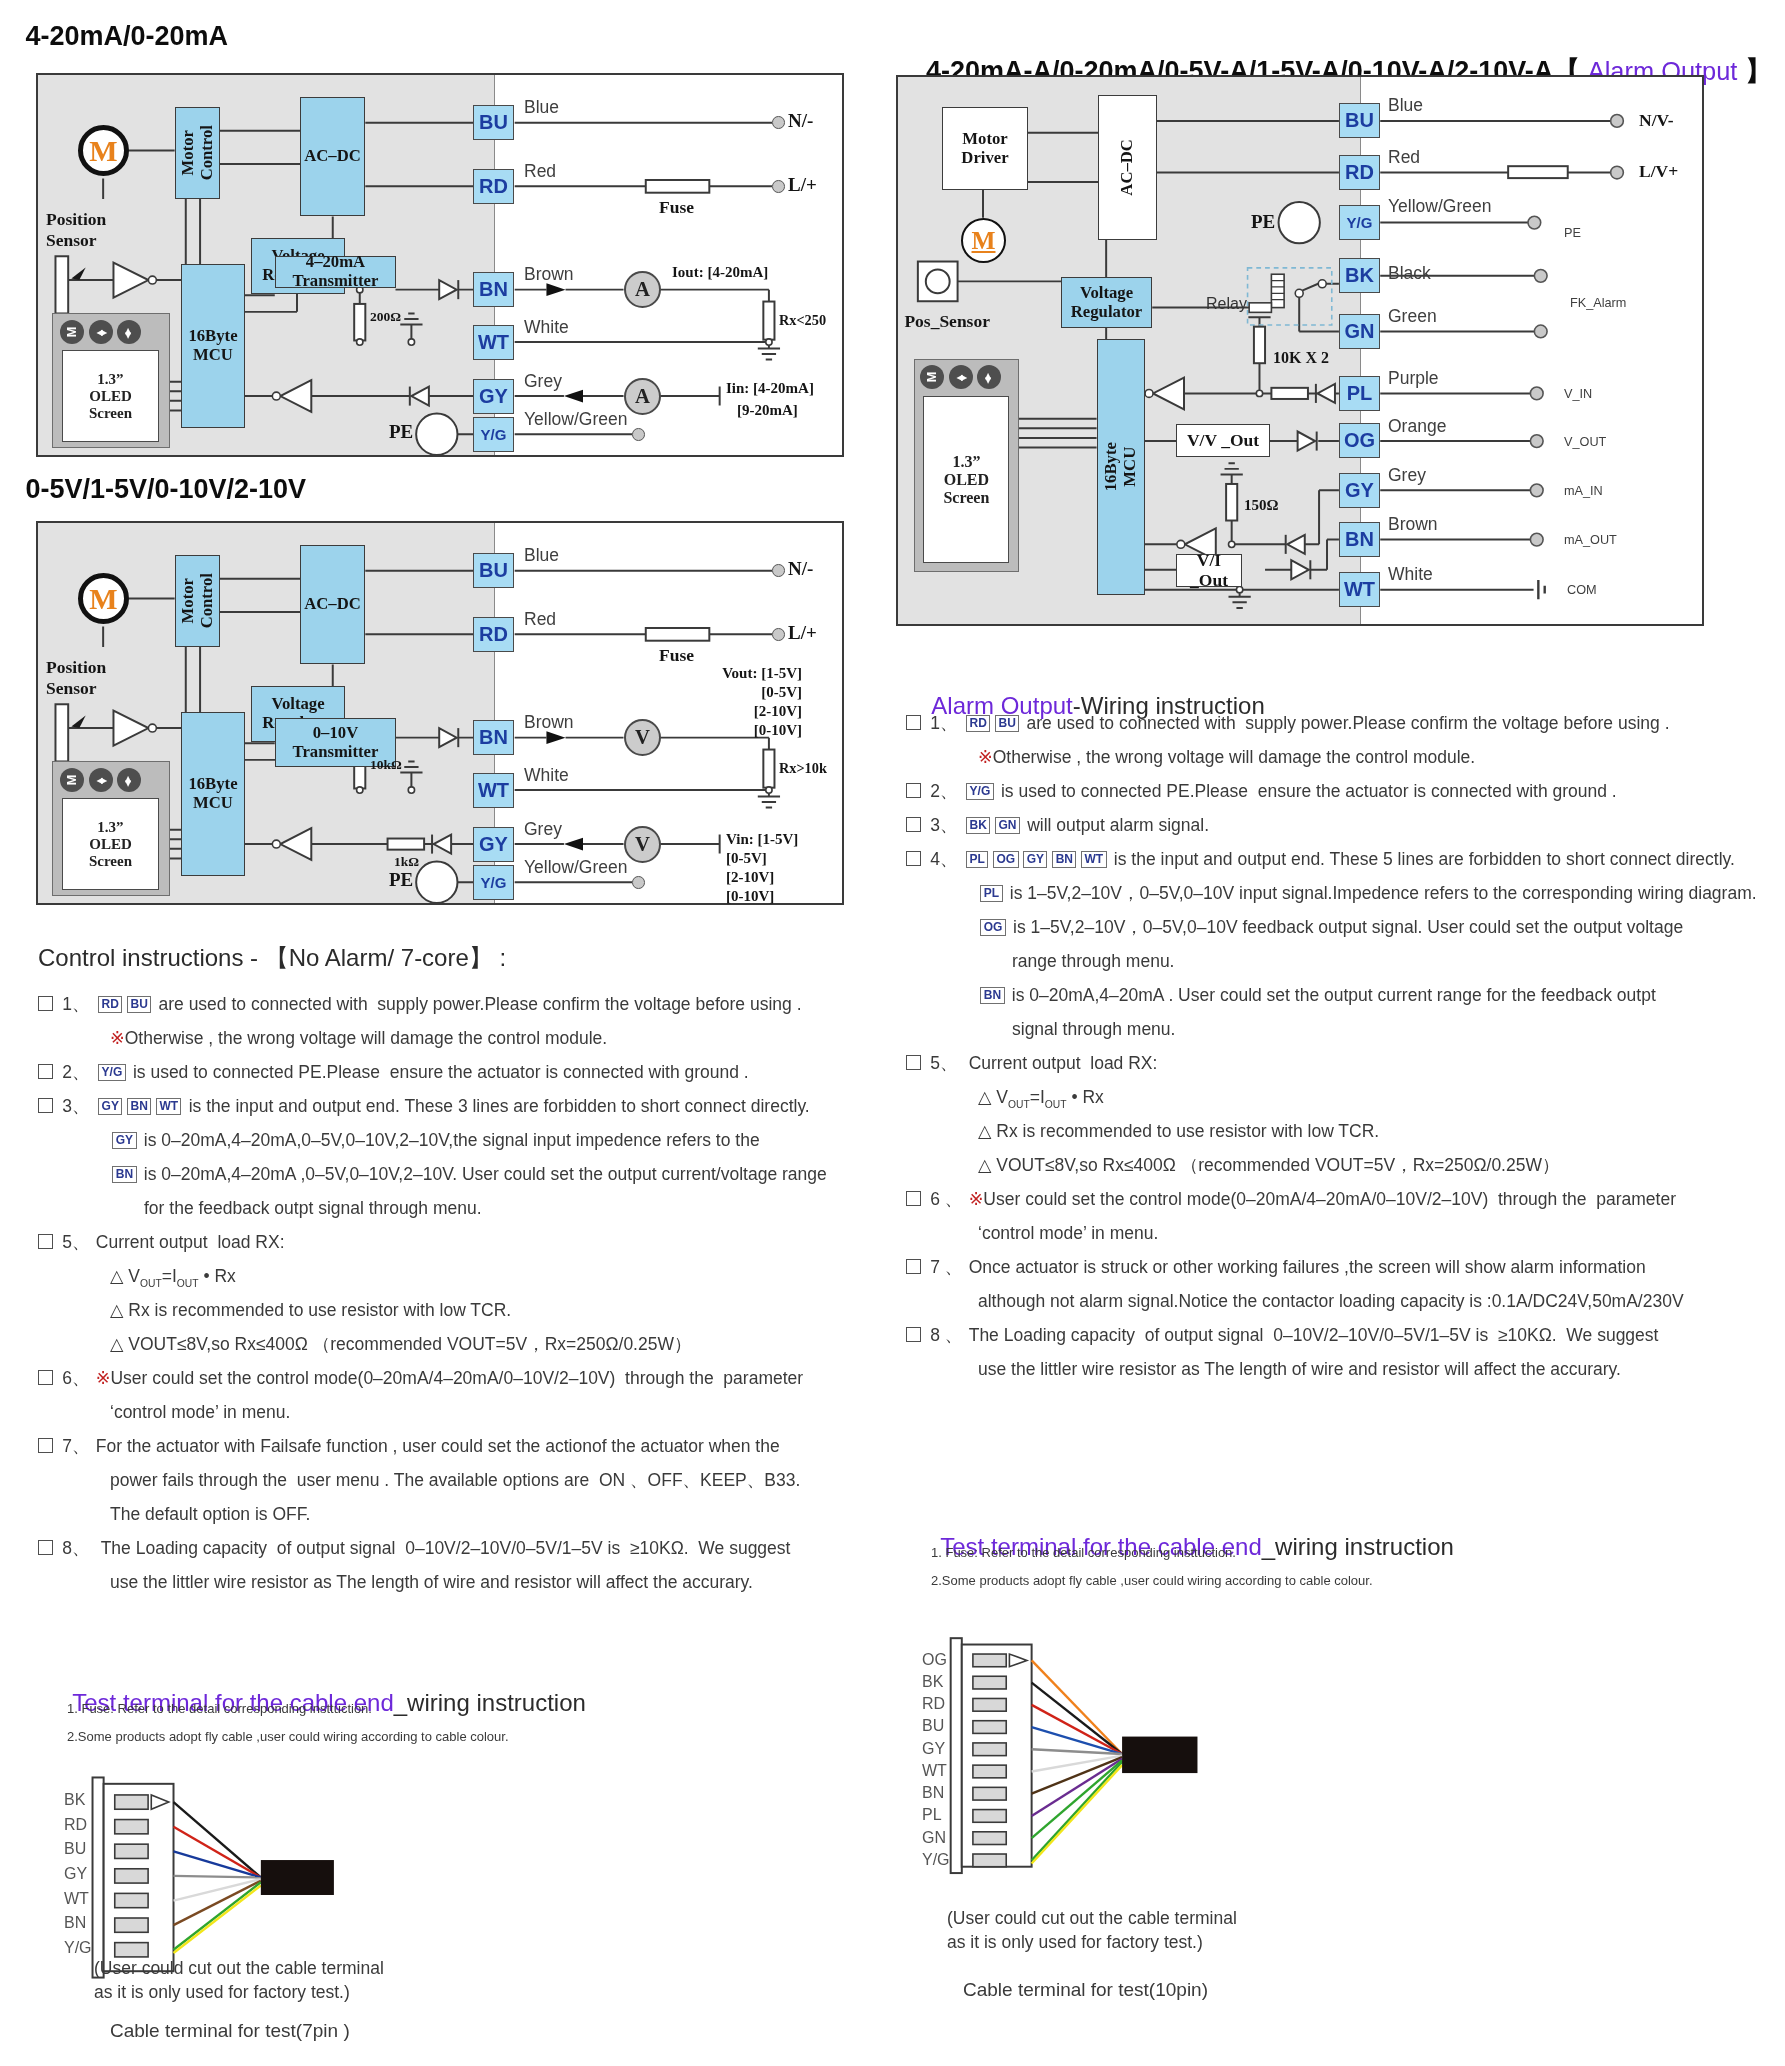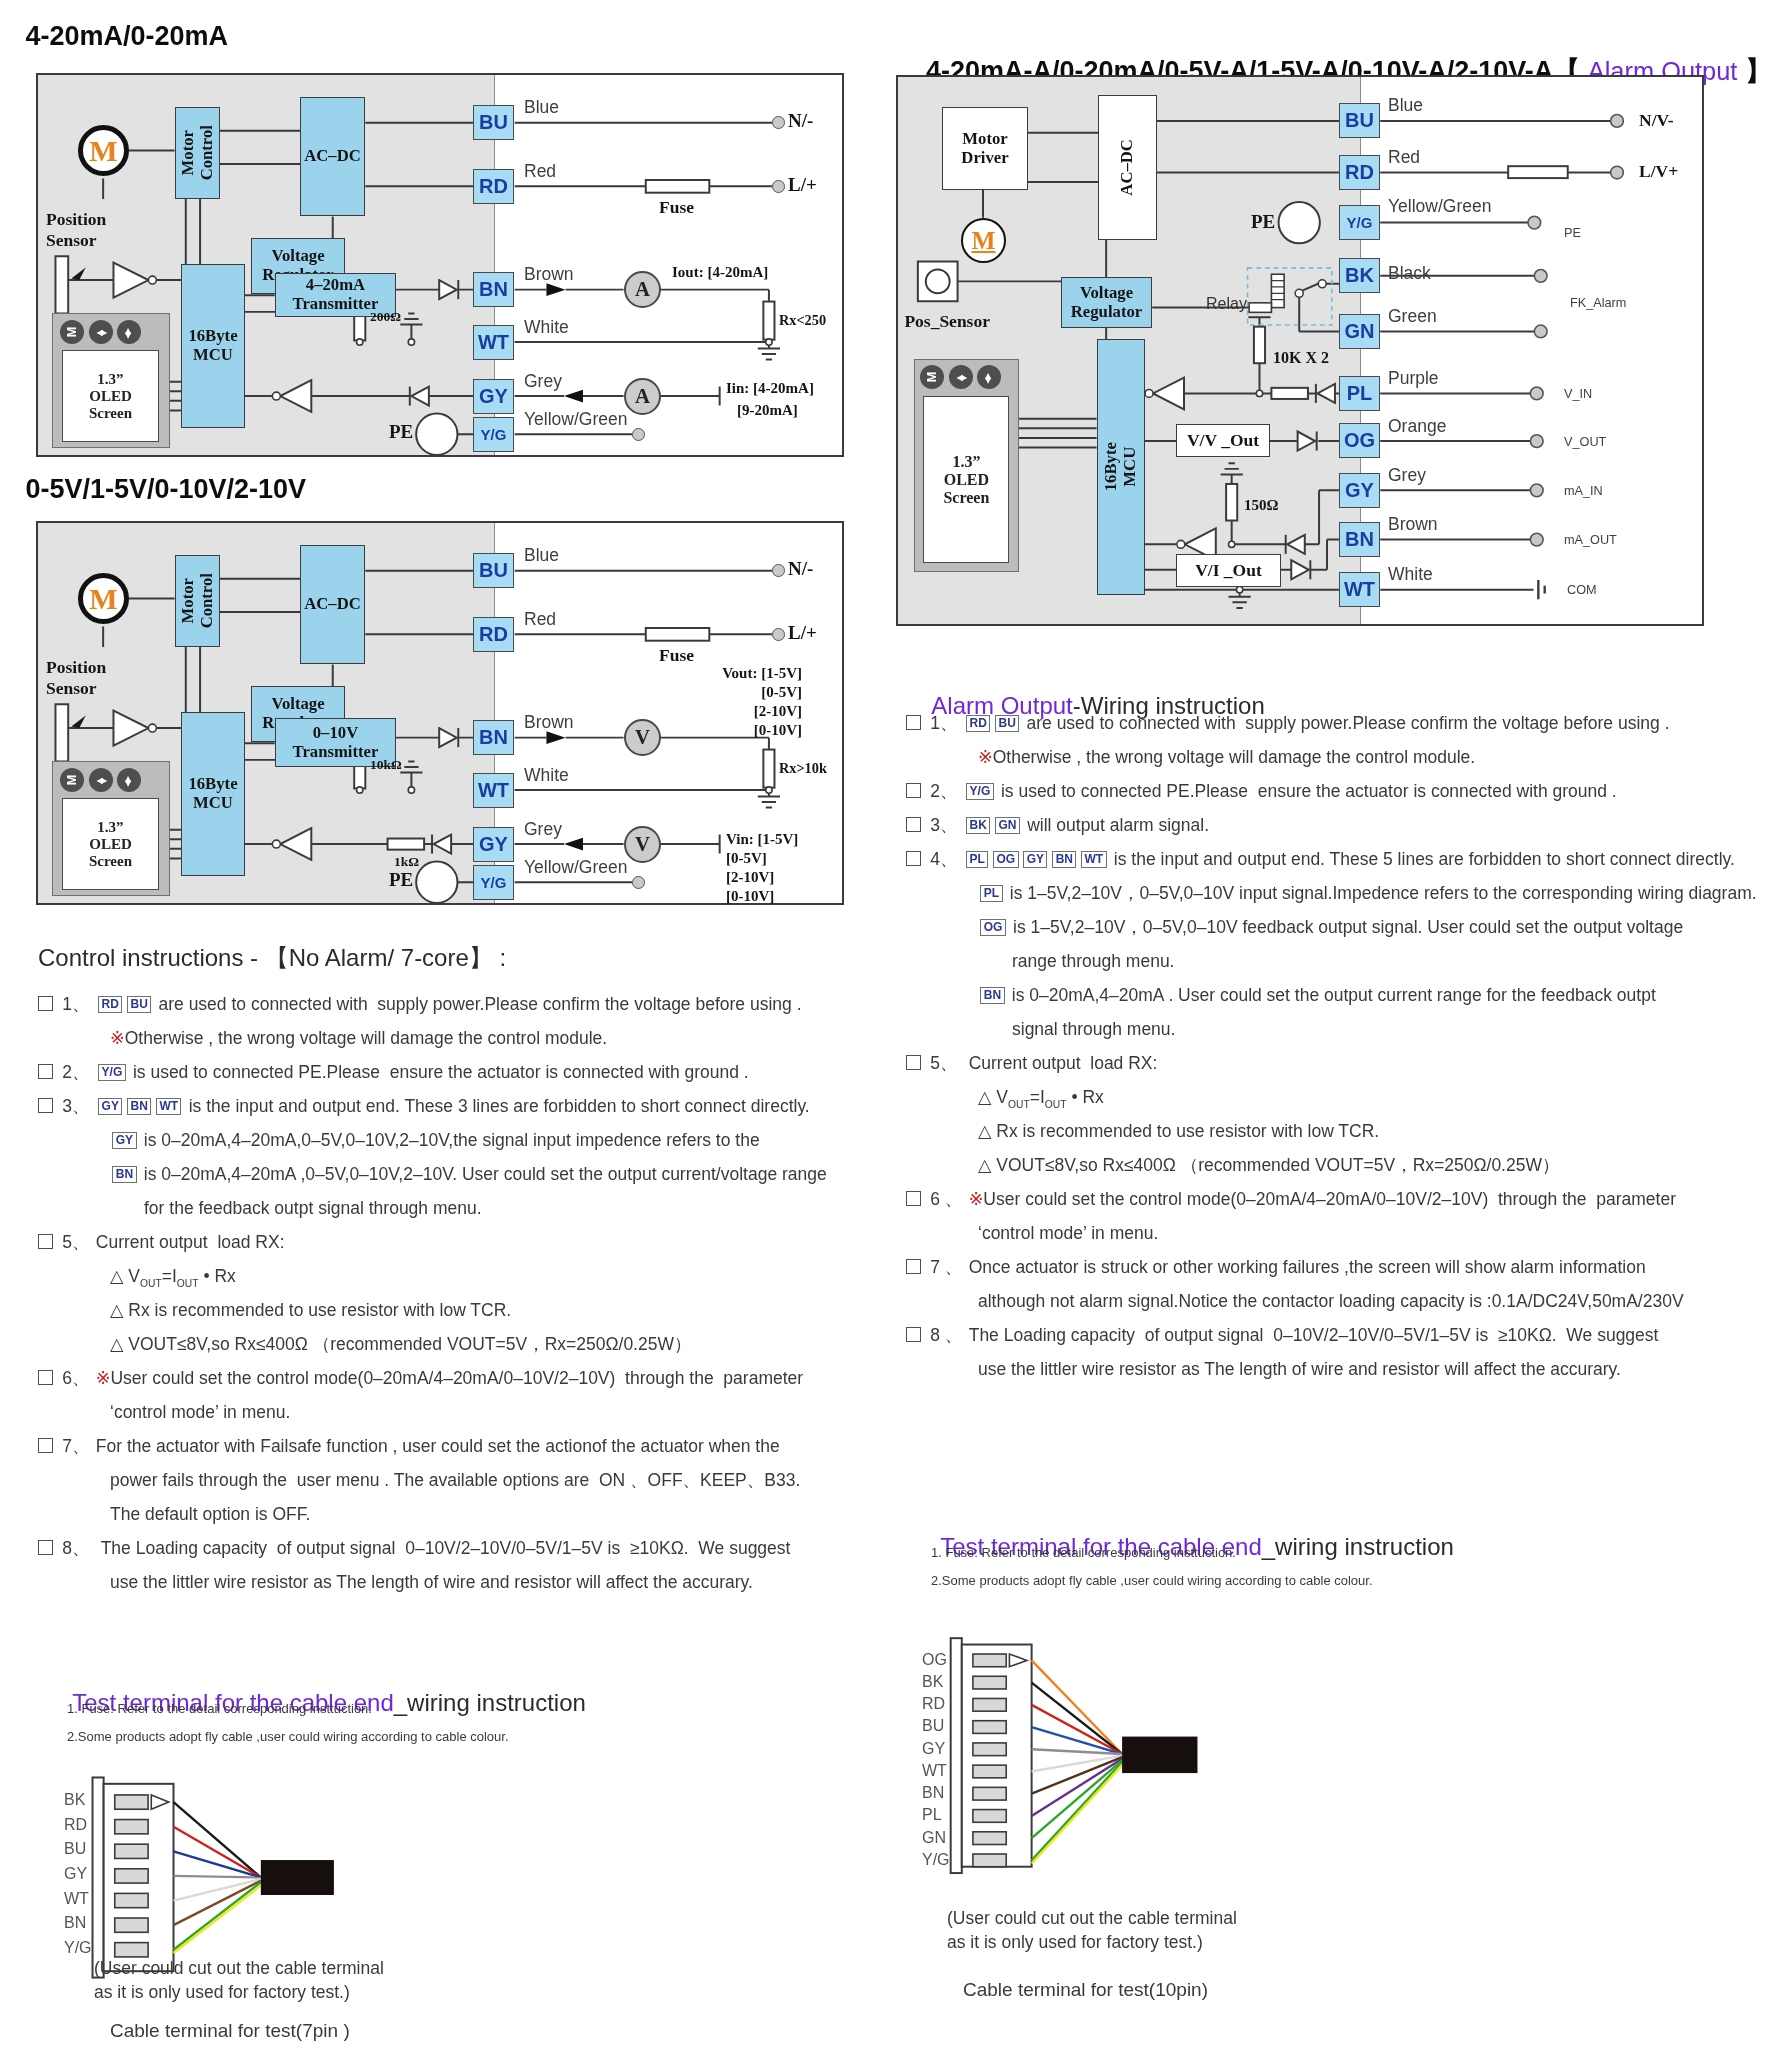--- a/index.html
+++ b/index.html
@@ -96,21 +96,21 @@
           <circle cx="470" cy="336" r="4"></circle>
           <circle cx="920" cy="336" r="4"></circle>
       </g>
     </svg>
     <div class="mcirc" style="left:40px;top:50px;width:51px;height:51px;border:5.6px solid #111;font-size:30px">M</div>
     <div class="blk vert" style="left:137px;top:32px;width:45px;height:92px"><span>Motor
 Control</span></div>
     <div class="blk" style="left:262px;top:22px;width:65px;height:119px">AC–DC</div>
     <div class="blk" style="left:213px;top:163px;width:94px;height:56px">Voltage
 Regulator</div>
-    <div class="blk" style="left:237px;top:198px;width:121px;height:44px">4–20mA
+    <div class="blk" style="left:237px;top:181px;width:121px;height:32px">4–20mA
 Transmitter</div>
     <div class="blk" style="left:143px;top:189px;width:64px;height:164px">16Byte
 MCU</div>
     <div class="slbl" style="left:8px;top:134px;font-size:17.5px">Position
 Sensor</div>
     <div class="oled" style="left:14.3px;top:238px;width:118px;height:135px"></div>
     <div class="btn g1" style="left:22px;top:245px">
         <span>M</span>
       </div>
     <div class="btn g2" style="left:51px;top:245px">
@@ -323,21 +323,21 @@
     <div class="btn g2" style="left:51px;top:288px">
         <span>◀▶</span>
       </div>
     <div class="btn g3" style="left:79px;top:288px">
         <span>◀▶</span>
       </div>
     <div class="scr" style="left:25.4px;top:319px;width:86px;height:167px;font-size:16px">1.3”
 OLED
 Screen</div>
     <div class="blk wh" style="left:278px;top:347px;width:94px;height:33px;font-size:17.5px">V/V _Out</div>
-    <div class="blk wh" style="left:278px;top:477px;width:105px;height:33px;font-size:17.5px">V/I _Out</div>
+    <div class="blk wh" style="left:278px;top:477px;width:66px;height:33px;font-size:17.5px">V/I _Out</div>
     <div class="slbl" style="left:375px;top:272px;font-size:16px">10K X 2</div>
     <div class="slbl" style="left:346px;top:420px;font-size:15px">150Ω</div>
     <div class="slbl" style="left:353px;top:134px;font-size:19px">PE</div>
     <div class="term" style="left:441px;top:26px">BU</div>
     <div class="term" style="left:441px;top:78px">RD</div>
     <div class="term sm" style="left:441px;top:128px">Y/G</div>
     <div class="term" style="left:441px;top:181px">BK</div>
     <div class="term" style="left:441px;top:237px">GN</div>
     <div class="term" style="left:441px;top:299px">PL</div>
     <div class="term" style="left:441px;top:346px">OG</div>

